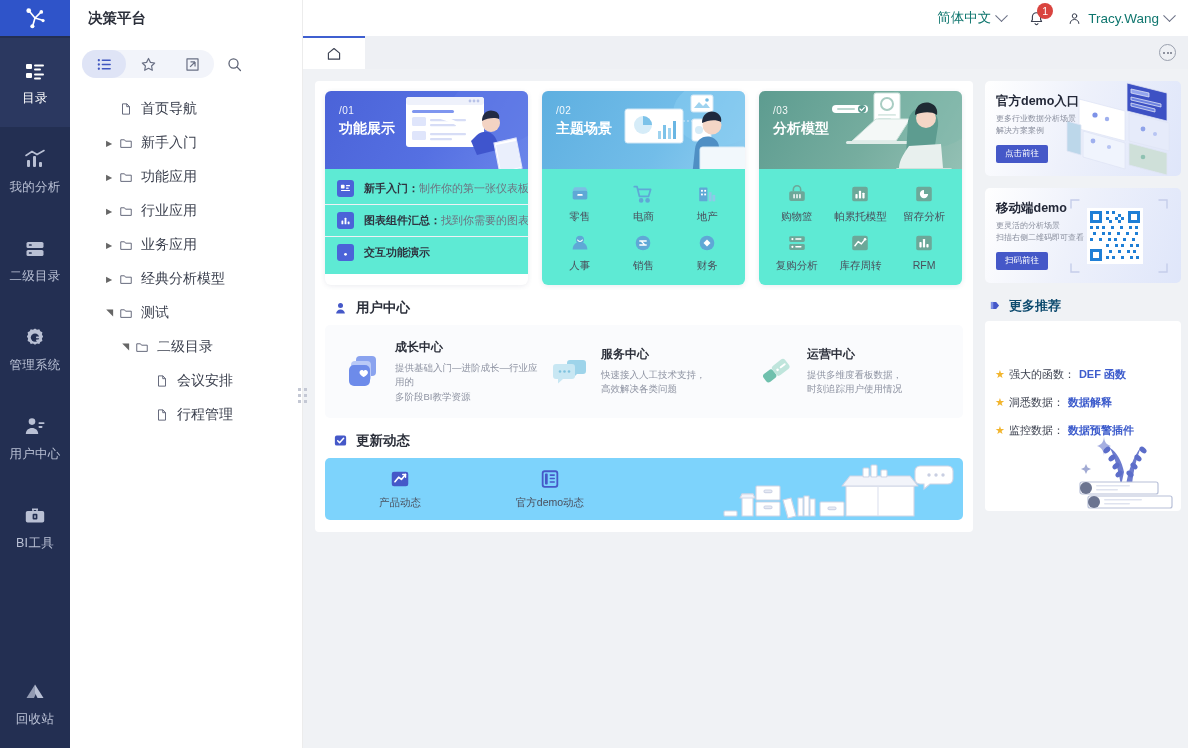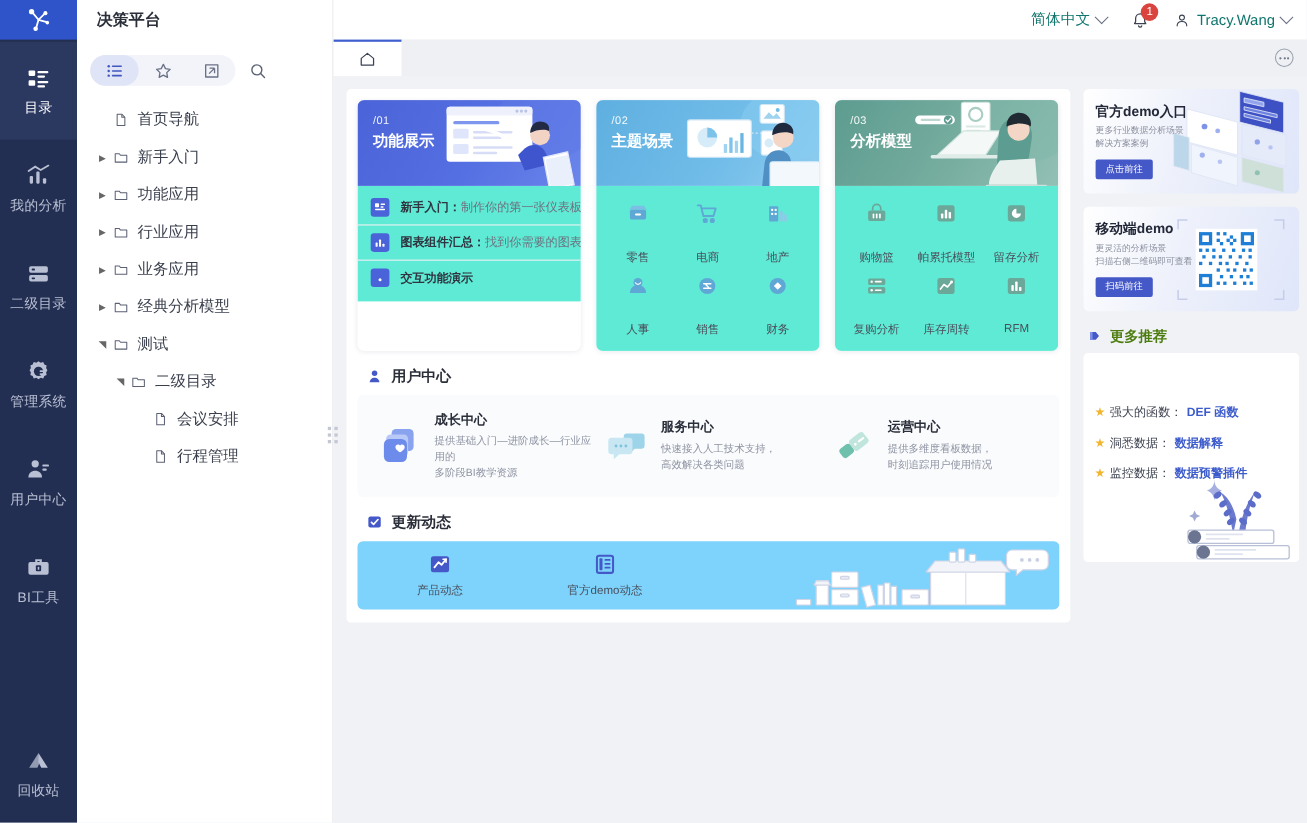--- a/index.html
+++ b/index.html
@@ -28,21 +28,21 @@
   .cat-title { height:36px; display:flex; align-items:center; padding-left:18px;
                font-size:14.5px; font-weight:bold; color:#2b2f3a; background:#fff; }
   .cat-tools { display:flex; align-items:center; padding:14px 10px 6px 12px; gap:0; }
   .pill { display:flex; align-items:center; background:#f2f4fa; border-radius:15px; height:28px; }
   .tool-btn { width:44px; height:28px; display:flex; align-items:center; justify-content:center; cursor:pointer; color:#6a7085; }
   .tool-btn.sel { background:#dfe4f6; border-radius:15px; color:#4056c0; }
   .tool-btn svg { width:17px; height:17px; }
   .search-btn { width:40px; height:28px; display:flex; align-items:center; justify-content:center; cursor:pointer; color:#5c6274; }
   .search-btn svg { width:17px; height:17px; }
 
-  .tree { padding:8px 0 0 0; overflow:auto; flex:1; }
+  .tree { padding:8px 0 0 16px; overflow:auto; flex:1; }
   .tnode { display:flex; align-items:center; height:34px; padding-right:8px; cursor:pointer; font-size:14px; color:#3a3f4d; }
   .caret { width:14px; display:flex; align-items:center; justify-content:center; font-size:8px; color:#666; }
   .caret.none { visibility:hidden; }
   .tico { width:20px; display:flex; align-items:center; justify-content:center; color:#5b6073; }
   .tico svg { width:14px; height:14px; }
   .tlabel { margin-left:5px; }
   .lv0 { padding-left:16px; }
   .lv1 { padding-left:32px; }
   .lv2 { padding-left:52px; }
 
@@ -92,21 +92,21 @@
   .hero-illu { position:absolute; right:0; top:0; height:96px; width:150px; }
 
   .lrow { display:flex; align-items:center; gap:10px; padding:7px 12px; border-bottom:1px solid #f0f1f5; }
   .lrow:last-child { border-bottom:none; }
   .lsq { width:17px; height:17px; border-radius:3px; flex:0 0 17px; display:flex; align-items:center; justify-content:center; }
   .lsq svg { width:11px; height:11px; }
   .lrow .ltxt { font-size:11px; color:#2f3440; font-weight:bold; white-space:nowrap; }
   .lrow .ltxt em { font-style:normal; font-weight:normal; color:#6d7280; }
 
   .grid6 { display:grid; grid-template-columns:repeat(3,1fr); row-gap:8px; padding:10px 6px 6px 6px; }
-  .gcell { display:flex; flex-direction:column; align-items:center; gap:22px; cursor:pointer; }
+  .gcell { display:flex; flex-direction:column; align-items:center; gap:5px; cursor:pointer; }
   .gcell .gi { width:22px; height:22px; display:flex; align-items:center; justify-content:center; }
   .gcell .gi svg { width:22px; height:22px; }
   .gcell .gl { font-size:10.5px; color:#4a4f5c; }
 
   
   .sec-head { display:flex; align-items:center; gap:8px; margin:14px 0 8px 8px; }
   .sec-head .si { width:15px; height:15px; display:flex; align-items:center; justify-content:center; }
   .sec-head .si svg { width:15px; height:15px; }
   .sec-head .st { font-size:13.5px; font-weight:bold; color:#2b2f3a; }
 
@@ -130,21 +130,21 @@
            background:linear-gradient(110deg,#ffffff 0%,#eef1fb 45%,#dfe6fa 100%); }
   .promo .p-tt { position:absolute; left:11px; top:12px; font-size:12.5px; font-weight:bold; color:#232838; }
   .promo .p-ds { position:absolute; left:11px; top:32px; font-size:8px; color:#8a8f9e; line-height:1.55; width:95px; }
   .promo .p-bt { position:absolute; left:11px; bottom:13px; background:#4558c8; color:#fff;
                  font-size:8.5px; padding:3px 9px; border-radius:2px; }
   .promo .p-illu { position:absolute; right:0; top:0; height:95px; width:118px; }
 
   .rec-head { display:flex; align-items:center; gap:7px; margin:2px 0 6px 3px; }
   .rec-head .ri2 { width:14px; height:14px; }
   .rec-head .ri2 svg { width:14px; height:14px; }
-  .rec-head .rt { font-size:13px; font-weight:bold; color:#4d7c0f; }
+  .rec-head .rt { font-size:13px; font-weight:bold; color:#0c4a6e; }
   .rec-card { background:#fff; border-radius:4px; height:190px; position:relative; overflow:hidden;
               padding:46px 0 0 10px; }
   .rec-line { display:flex; align-items:center; gap:4px; font-size:11px; margin-bottom:13px; color:#3a3f4d; }
   .rec-line .star { color:#f2b52e; font-size:11px; }
   .rec-line a { color:#3d5ccc; text-decoration:none; font-weight:bold; }
   .rec-illu { position:absolute; right:2px; bottom:0; width:105px; height:95px; }
 </style>
 </head>
 <body>
 

